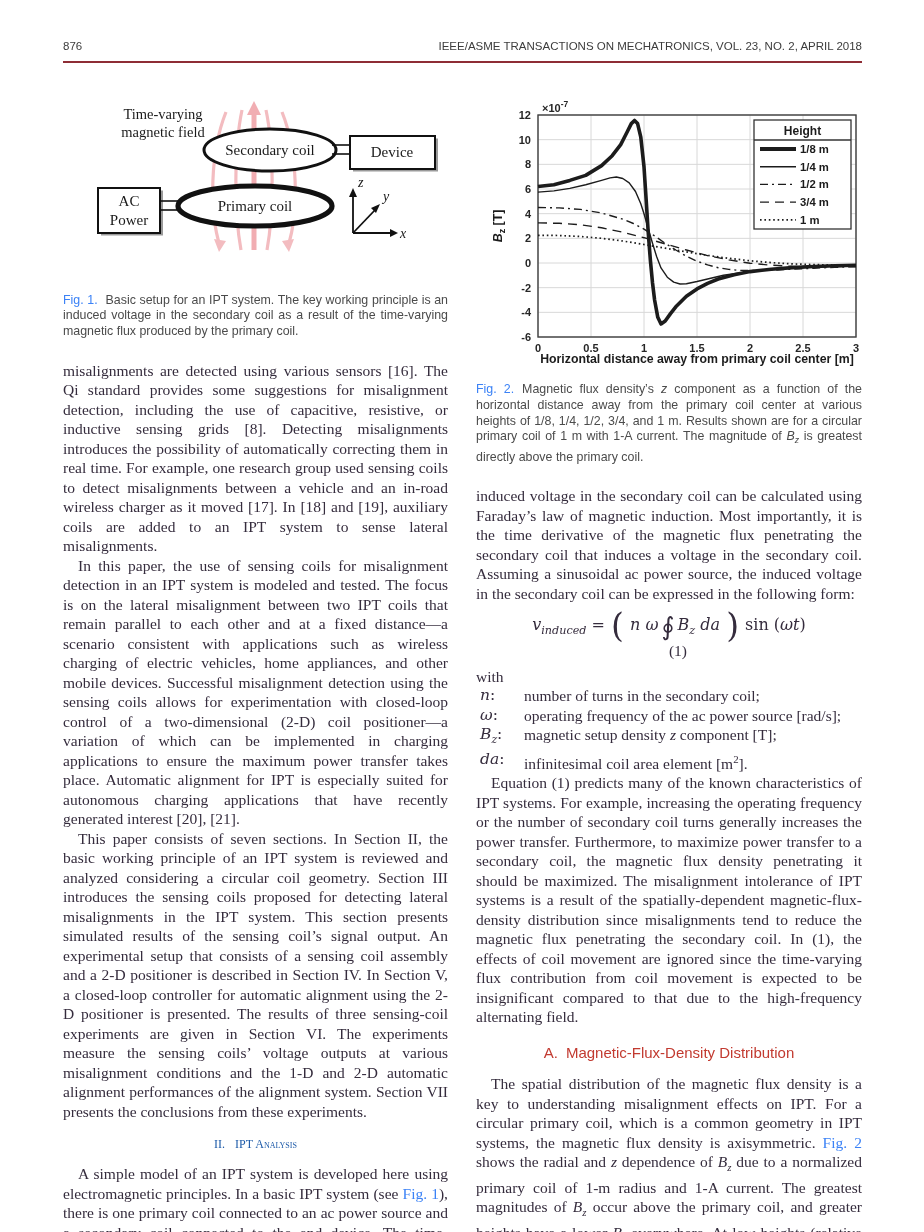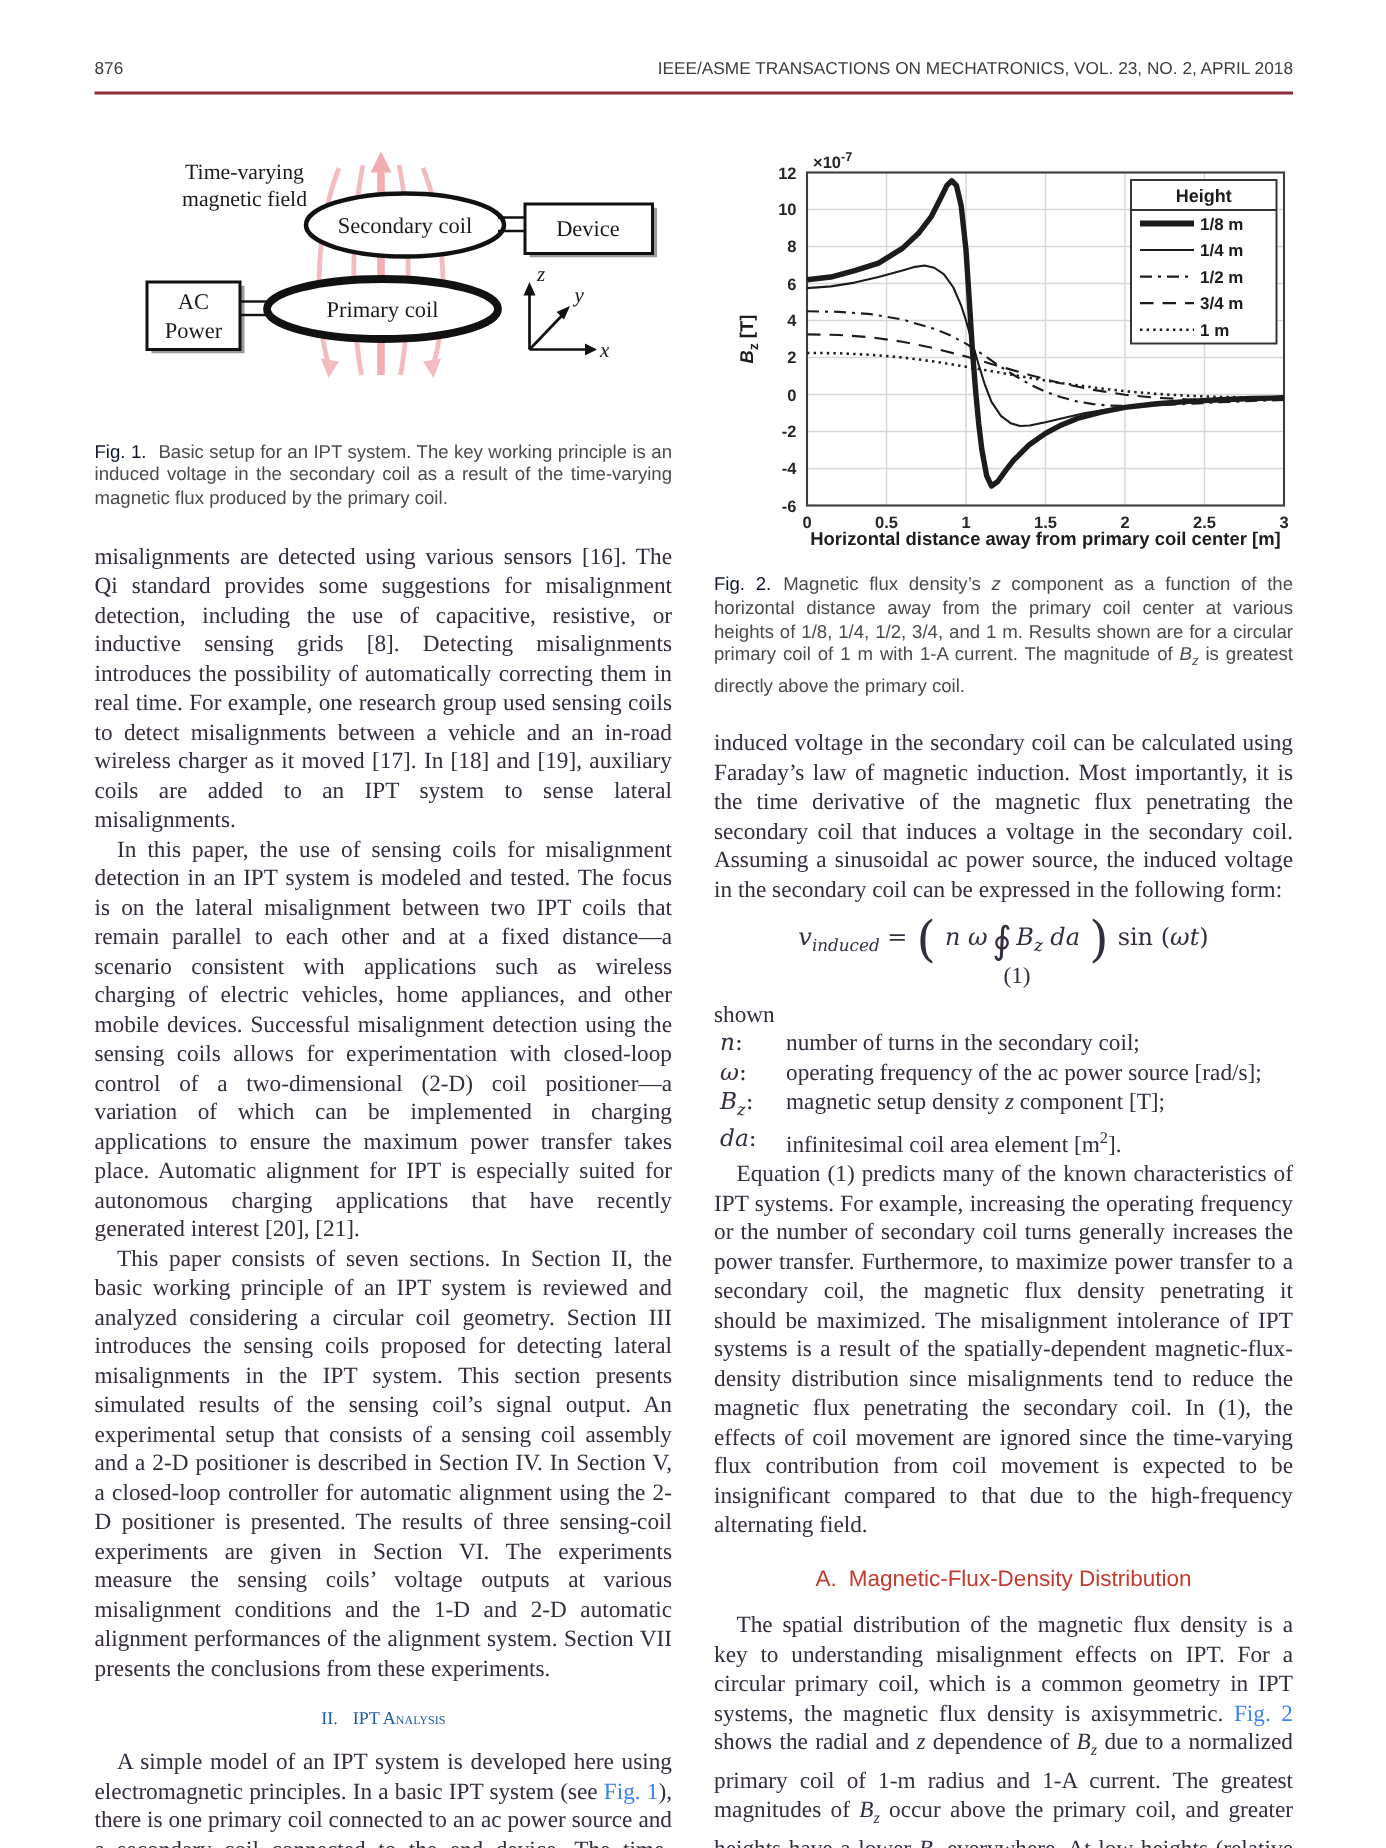--- a/index.html
+++ b/index.html
@@ -19,21 +19,21 @@
   .indent{text-indent:15px;}
   .it{font-style:italic;}
   sub{font-size:70%;}
   sup{font-size:70%;}
   .ref{color:#3b82f6;}
   
   .fig1{width:375px;height:152px;margin:0 0 0 5px;}
   .fig1 text{font-family:"Liberation Serif", serif;fill:#1a1a1a;}
   .caption{font-family:"Liberation Sans", sans-serif;font-size:12.4px;line-height:15.8px;
            color:#4b4b4b;text-align:justify;margin-top:36px;}
-  .caption .tag{color:#0f172a;padding-right:8px;}
+  .caption .tag{color:#3b82f6;padding-right:8px;}
   .cap2{margin-top:10px;}
   .body-start{margin-top:21px;}
   
   .sec-heading{font-size:12px;font-weight:normal;color:#1d5aa8;text-align:center;
                margin:14px 0 10px 0;line-height:19px;}
   .sec-heading .sc{font-variant:small-caps;margin-left:10px;}
   .sub-heading{font-family:"Liberation Sans", sans-serif;font-size:15px;color:#c23a30;
                margin:16px 0 12px 0;text-align:center;}
   .sub-heading .ltr{margin-right:8px;}
   
@@ -206,21 +206,21 @@
       <span class="tag">Fig. 2.</span><span><span>Magnetic flux density’s </span><span class="it">z</span><span> component as a function of the horizontal distance away from the primary coil center at various heights of 1/8, 1/4, 1/2, 3/4, and 1 m. Results shown are for a circular primary coil of 1 m with 1-A current. The magnitude of </span><span class="it">B</span><sub class="it">z</sub><span> is greatest directly above the primary coil.</span></span>
     </div>
 
     <p class="para body-start"><span>induced voltage in the secondary coil can be calculated using Faraday’s law of magnetic induction. Most importantly, it is the time derivative of the magnetic flux penetrating the secondary coil that induces a voltage in the secondary coil. Assuming a sinusoidal ac power source, the induced voltage in the secondary coil can be expressed in the following form:</span></p>
 
     <div class="eq-row">
       <div class="eq-main"><span class="it">v</span><sub class="it">induced</sub><span>  =  </span><span class="bigparen">(</span><span class="it"> n</span><span class="it"> ω</span><span class="oint">∮</span><span class="it">B</span><sub class="it">z</sub><span class="it"> da</span><span> </span><span class="bigparen">)</span><span> sin (</span><span class="it">ωt</span><span>)</span></div>
       <div class="eq-num">(1)</div>
     </div>
 
-    <p class="para where-word">shown</p>
+    <p class="para where-word">with</p>
     <div id="where-list">
         <div class="where-row">
           <div class="where-sym"><span class="it">n</span><span>:</span></div>
           <div class="where-def"><span>number of turns in the secondary coil;</span></div>
         </div>
         <div class="where-row">
           <div class="where-sym"><span class="it">ω</span><span>:</span></div>
           <div class="where-def"><span>operating frequency of the ac power source [rad/s];</span></div>
         </div>
         <div class="where-row">

